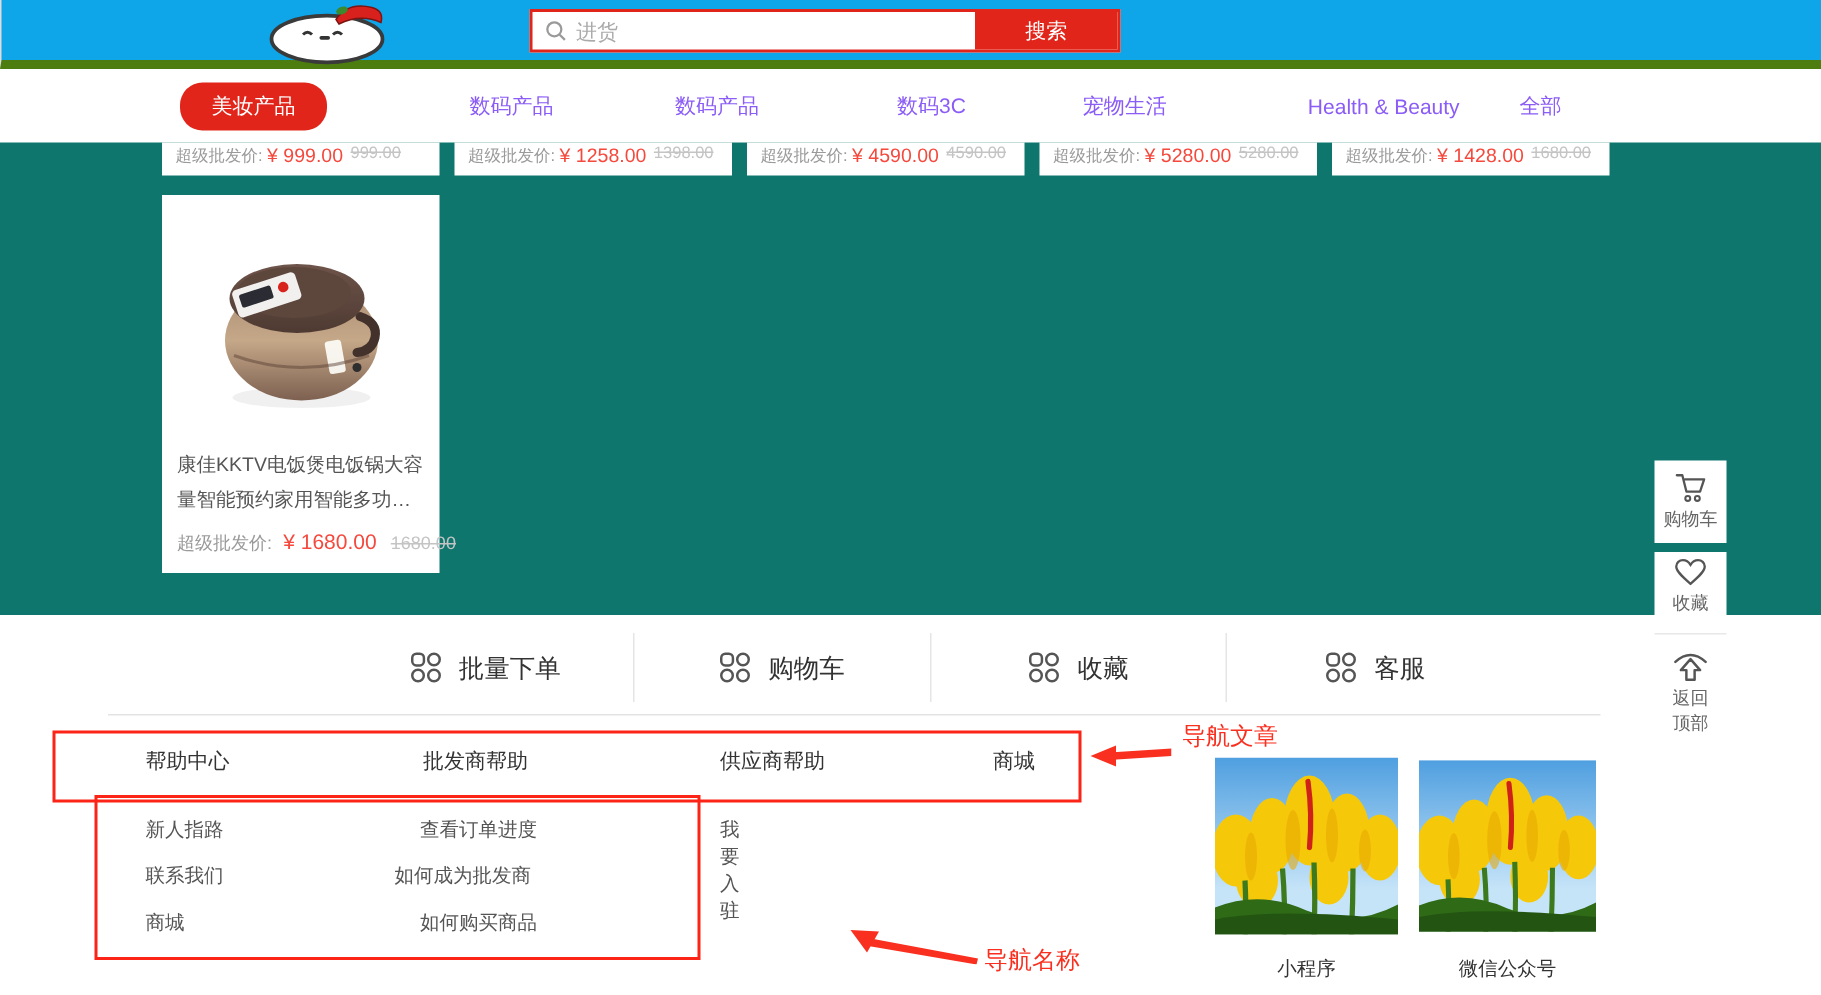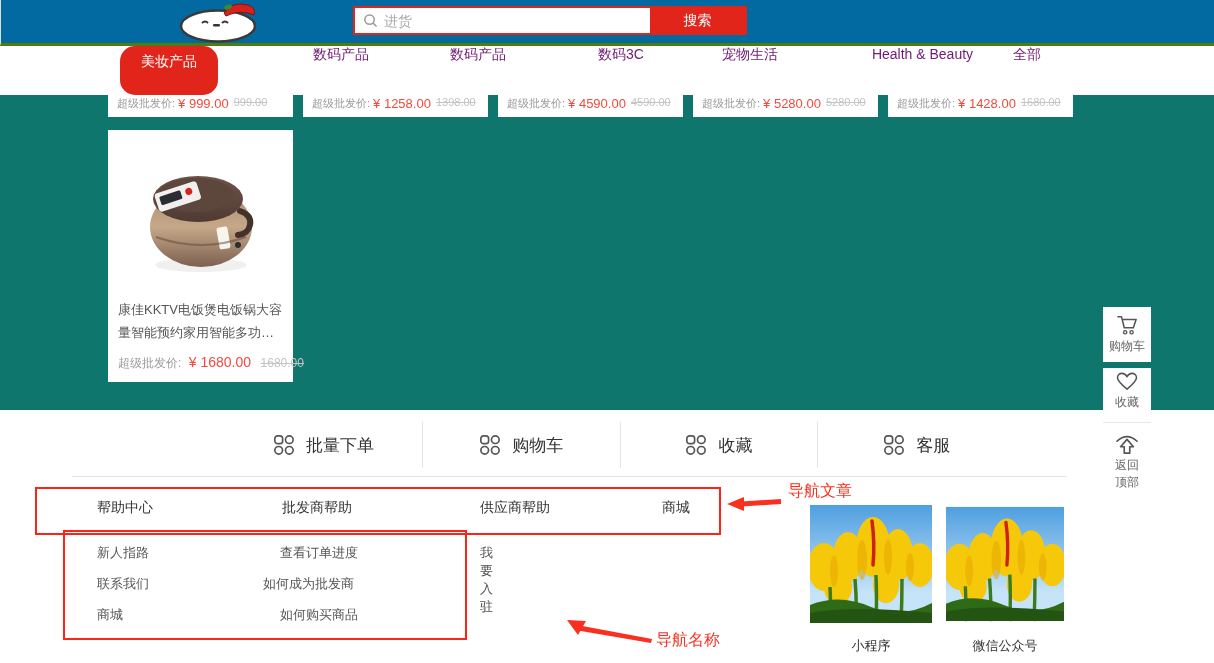--- a/index.html
+++ b/index.html
@@ -1,33 +1,33 @@
 <!DOCTYPE html>
 <html><head>
 <meta charset="utf-8">
 <style>
   * { margin:0; padding:0; box-sizing:border-box; }
   html,body { width:1214px; height:663px; overflow:hidden; background:#fff;
     font-family:"Liberation Sans","DejaVu Sans",sans-serif; color:#333; }
 
   
-  .header { position:relative; height:46px; background:#0369a1; border-bottom:3px solid #4d7c0f; border-left:1px solid #ddd; }
+  .header { position:relative; height:46px; background:#0ea5e9; border-bottom:6px solid #4d7c0f; border-left:1px solid #ddd; }
   .logo { position:absolute; left:165px; top:2px; }
   .searchbar { position:absolute; left:352px; top:6px; width:394px; height:29px;
     border:2px solid #e1251b; display:flex; background:#fff; }
   .search-inner { flex:1; display:flex; align-items:center; padding-left:8px; gap:6px; }
   .search-inner input { border:none; outline:none; flex:1; font-size:14px; color:#333;
     font-family:"Liberation Sans","DejaVu Sans",sans-serif; }
   .search-inner input::placeholder { color:#aaa; }
   .search-btn { width:95px; background:#e1251b; color:#fff; border:none; font-size:14px;
     cursor:pointer; font-family:"Liberation Sans","DejaVu Sans",sans-serif; }
 
   
-  .nav { height:49px; background:#fff; display:flex; padding-left:120px; }
-  .tab { font-size:14px; color:#701a75; cursor:pointer; white-space:nowrap; }
+  .nav { height:49px; background:#fff; display:flex; align-items:center; padding-left:120px; }
+  .tab { font-size:14px; color:#8b5cf6; cursor:pointer; white-space:nowrap; }
   .tab.active { background:#e1251b; color:#fff; border-radius:15px; padding:7px 21px; }
   .tab:nth-child(2){ margin-left:95px; } .tab:nth-child(3){ margin-left:81px; }
   .tab:nth-child(4){ margin-left:92px; } .tab:nth-child(5){ margin-left:78px; }
   .tab:nth-child(6){ margin-left:94px; } .tab:nth-child(7){ margin-left:40px; }
 
   
   .products { position:relative; height:315px; background:#0f766e; }
   .top-cards { position:absolute; top:0; left:108px; display:flex; gap:10px; }
   .cutoff-card { width:185px; height:22px; background:#fff; display:flex; align-items:flex-start;
     padding:1px 9px 0 9px; white-space:nowrap; overflow:hidden; }

